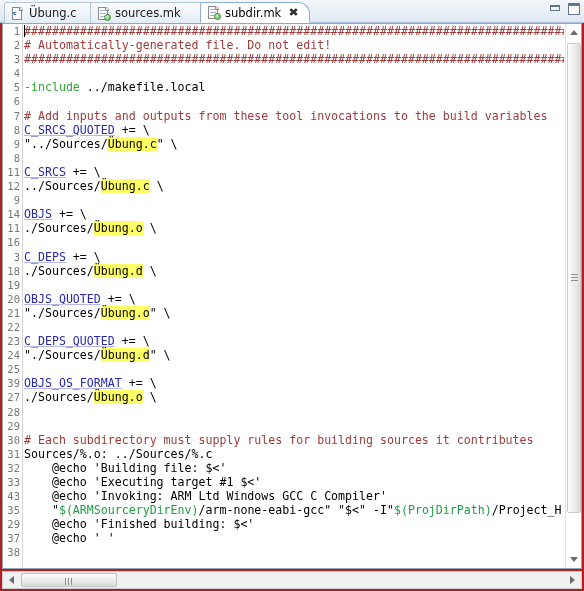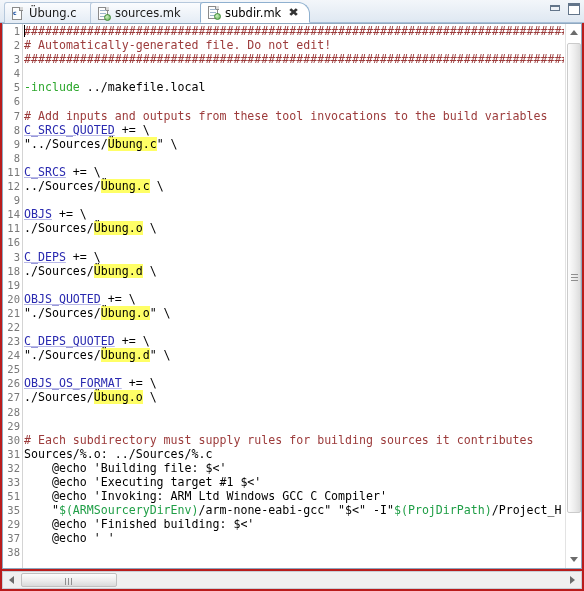--- a/index.html
+++ b/index.html
@@ -331,29 +331,29 @@
         <div class="lnum">16</div>
         <div class="lnum">3</div>
         <div class="lnum">18</div>
         <div class="lnum">19</div>
         <div class="lnum">20</div>
         <div class="lnum">21</div>
         <div class="lnum">22</div>
         <div class="lnum">23</div>
         <div class="lnum">24</div>
         <div class="lnum">25</div>
-        <div class="lnum">26</div>
+        <div class="lnum">39</div>
         <div class="lnum">27</div>
         <div class="lnum">28</div>
         <div class="lnum">29</div>
         <div class="lnum">30</div>
         <div class="lnum">31</div>
         <div class="lnum">32</div>
         <div class="lnum">33</div>
-        <div class="lnum">51</div>
+        <div class="lnum">43</div>
         <div class="lnum">35</div>
         <div class="lnum">29</div>
         <div class="lnum">37</div>
         <div class="lnum">38</div>
       </div>
 
     <div id="codearea">
       <div id="codelines"><div class="cline" style="position: relative;"><span id="caret"></span><span class="tok-comment">################################################################################</span></div><div class="cline"><span class="tok-comment"># Automatically-generated file. Do not edit!</span></div><div class="cline"><span class="tok-comment">################################################################################</span></div><div class="cline">&nbsp;</div><div class="cline"><span class="tok-keyword">-include</span><span class="tok-plain"> ../makefile.local</span></div><div class="cline">&nbsp;</div><div class="cline"><span class="tok-comment"># Add inputs and outputs from these tool invocations to the build variables</span></div><div class="cline"><span class="tok-var">C_SRCS_QUOTED</span><span class="tok-plain"> += \</span></div><div class="cline"><span class="tok-plain">"../Sources/</span><span class="tok-plain hl">Übung.c</span><span class="tok-plain">" \</span></div><div class="cline">&nbsp;</div><div class="cline"><span class="tok-var">C_SRCS</span><span class="tok-plain"> += \</span></div><div class="cline"><span class="tok-plain">../Sources/</span><span class="tok-plain hl">Übung.c</span><span class="tok-plain"> \</span></div><div class="cline">&nbsp;</div><div class="cline"><span class="tok-var">OBJS</span><span class="tok-plain"> += \</span></div><div class="cline"><span class="tok-plain">./Sources/</span><span class="tok-plain hl">Übung.o</span><span class="tok-plain"> \</span></div><div class="cline">&nbsp;</div><div class="cline"><span class="tok-var">C_DEPS</span><span class="tok-plain"> += \</span></div><div class="cline"><span class="tok-plain">./Sources/</span><span class="tok-plain hl">Übung.d</span><span class="tok-plain"> \</span></div><div class="cline">&nbsp;</div><div class="cline"><span class="tok-var">OBJS_QUOTED</span><span class="tok-plain"> += \</span></div><div class="cline"><span class="tok-plain">"./Sources/</span><span class="tok-plain hl">Übung.o</span><span class="tok-plain">" \</span></div><div class="cline">&nbsp;</div><div class="cline"><span class="tok-var">C_DEPS_QUOTED</span><span class="tok-plain"> += \</span></div><div class="cline"><span class="tok-plain">"./Sources/</span><span class="tok-plain hl">Übung.d</span><span class="tok-plain">" \</span></div><div class="cline">&nbsp;</div><div class="cline"><span class="tok-var">OBJS_OS_FORMAT</span><span class="tok-plain"> += \</span></div><div class="cline"><span class="tok-plain">./Sources/</span><span class="tok-plain hl">Übung.o</span><span class="tok-plain"> \</span></div><div class="cline">&nbsp;</div><div class="cline">&nbsp;</div><div class="cline"><span class="tok-comment"># Each subdirectory must supply rules for building sources it contributes</span></div><div class="cline"><span class="tok-plain">Sources/%.o: ../Sources/%.c</span></div><div class="cline"><span class="tok-plain">    @echo 'Building file: $&lt;'</span></div><div class="cline"><span class="tok-plain">    @echo 'Executing target #1 $&lt;'</span></div><div class="cline"><span class="tok-plain">    @echo 'Invoking: ARM Ltd Windows GCC C Compiler'</span></div><div class="cline"><span class="tok-plain">    "</span><span class="tok-macro">$(ARMSourceryDirEnv)</span><span class="tok-plain">/arm-none-eabi-gcc" "$&lt;" -I"</span><span class="tok-macro">$(ProjDirPath)</span><span class="tok-plain">/Project_H</span></div><div class="cline"><span class="tok-plain">    @echo 'Finished building: $&lt;'</span></div><div class="cline"><span class="tok-plain">    @echo ' '</span></div><div class="cline">&nbsp;</div></div>
     </div>
 

